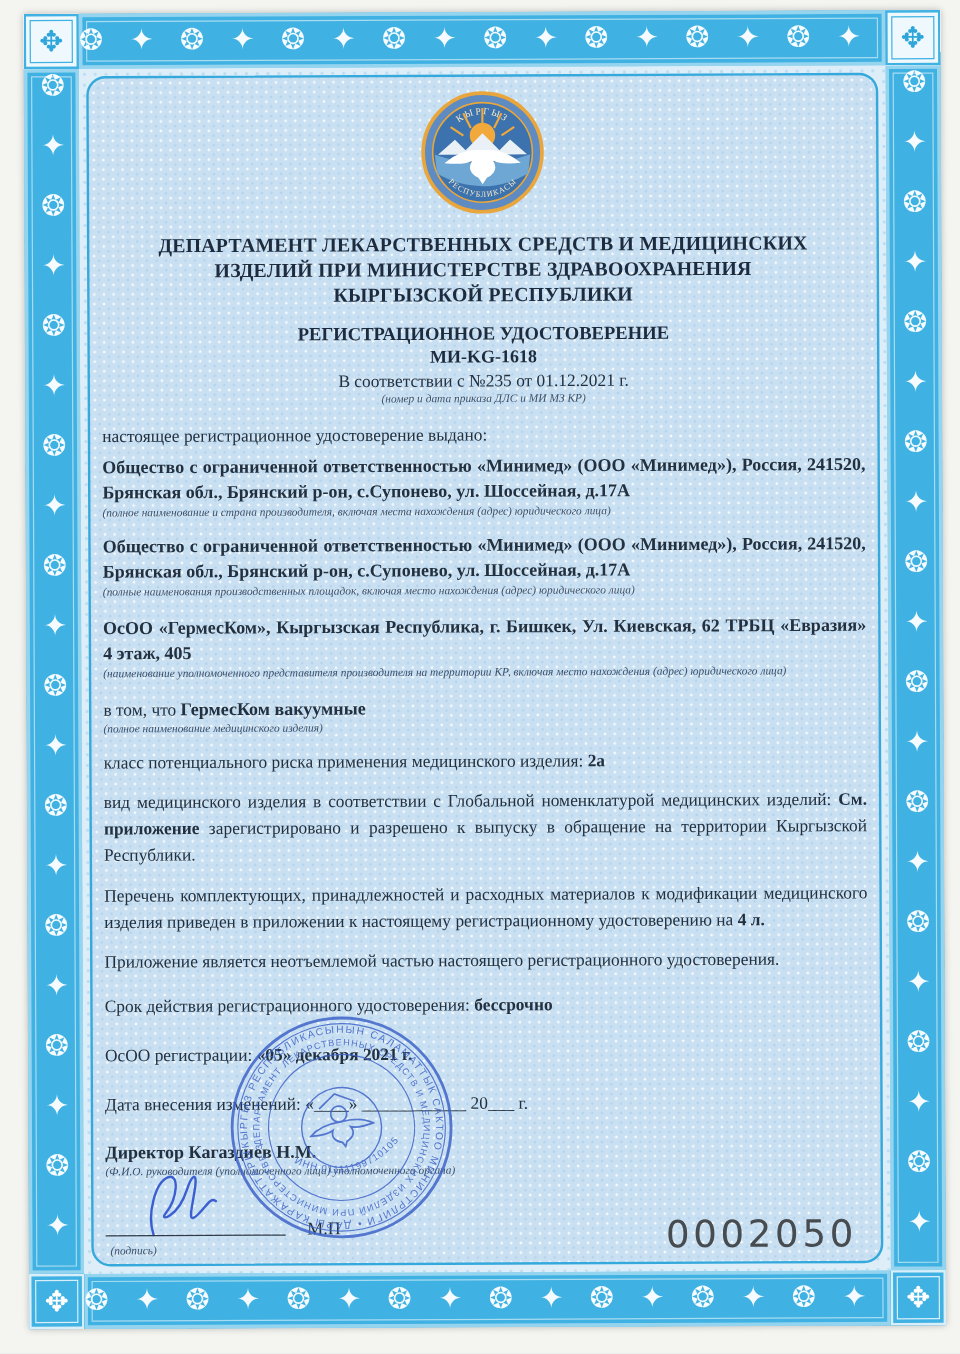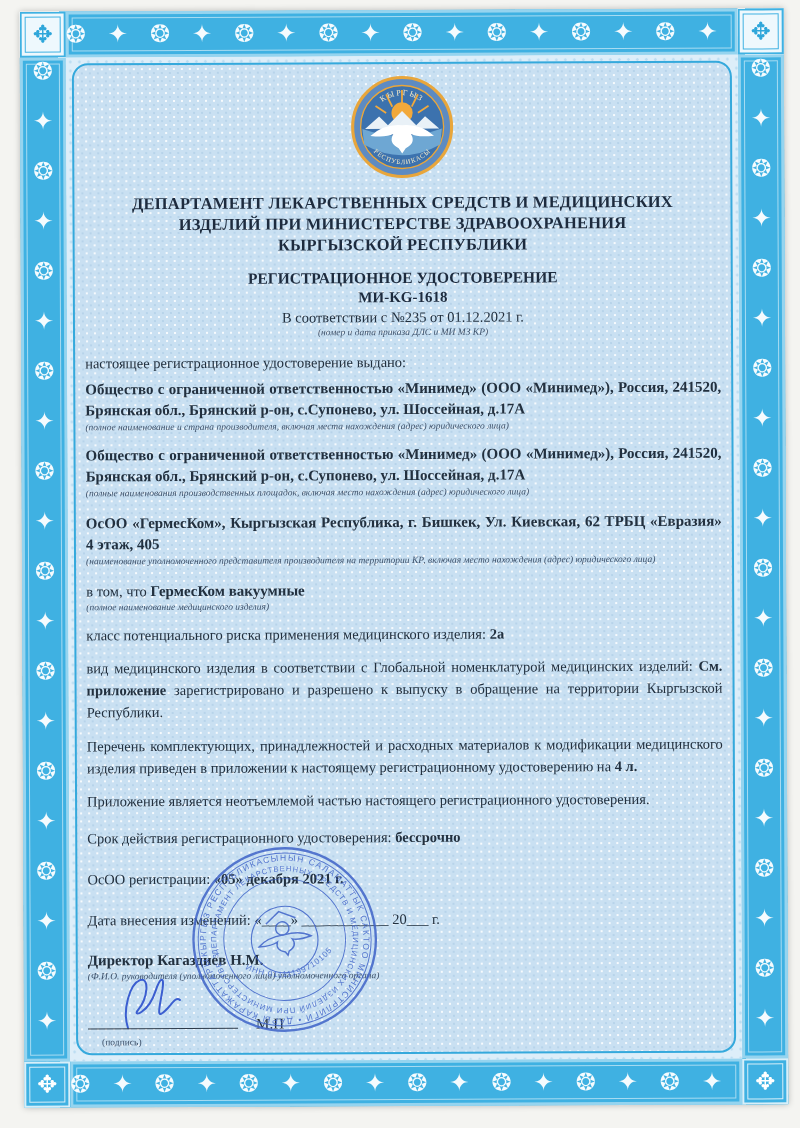--- a/index.html
+++ b/index.html
@@ -58,21 +58,21 @@
 
   .body-text { font-size:14.5px; line-height:20px; }
   p.flow { margin-top:12px; }
   .bold-par { font-weight:bold; font-size:15px; line-height:21px; text-align:justify; margin-top:6px; }
   .just { text-align:justify; line-height:22px; }
   b.inline { font-size:15px; }
 
   .sig-area { position:relative; margin-top:6px; height:62px; }
   .sig-line { position:absolute; left:0; top:40px; width:150px; border-bottom:1.5px solid #2c3a4a; }
   .sig-mp { position:absolute; left:168px; top:26px; font-size:15px;text-align:right; }
-  .sig-note { position:absolute; left:14px; top:44px; font-size:9.5px; color:#3c4f68; }
+  .sig-note { position:absolute; left:4px; top:44px; font-size:9.5px; font-style:italic; color:#3c4f68; }
   .sig-scribble { position:absolute; left:26px; top:-18px; }
 
   .stamp { position:absolute; left:112px; top:780px; opacity:.85; }
   .serial { position:absolute; right:20px; bottom:4px; font-family:"DejaVu Sans", sans-serif;
             font-size:31px; color:#474c50; letter-spacing:3px; }
 </style>
 </head>
 <body>
 
 <div class="sheet">
@@ -193,15 +193,16 @@
         <text font-size="8.5" fill="#3f63c8" font-family="Liberation Sans, sans-serif" letter-spacing="1">
           <textPath href="#stInn" startOffset="50%" text-anchor="middle">ИНН 01111199710105</textPath>
         </text>
         <g stroke="#3f63c8" fill="none" stroke-width="1.5">
           <circle cx="100" cy="88" r="7"></circle>
           <path d="M100,95 Q82,94 72,102 Q86,104 92,101 Q88,109 98,113 L100,117 L102,113 Q112,109 108,101 Q114,104 128,102 Q118,94 100,95 Z"></path>
           <path d="M84,80 L100,70 L116,80"></path>
         </g>
       </svg>
 
+      <div class="serial">0002050</div>
     </div>
   </div>
 </div>
 
 </body></html>

